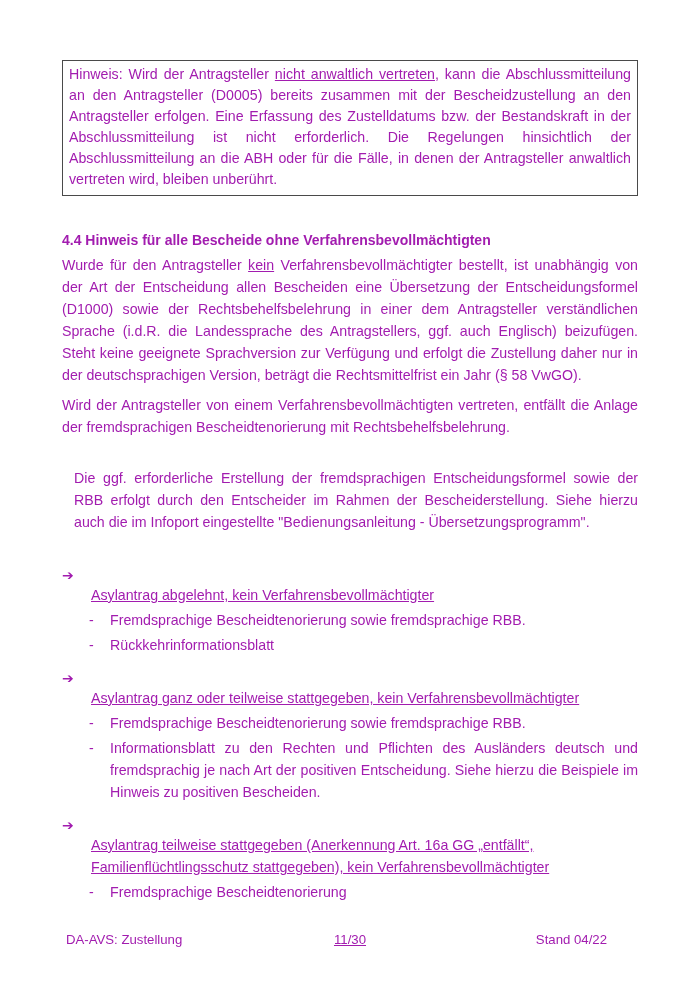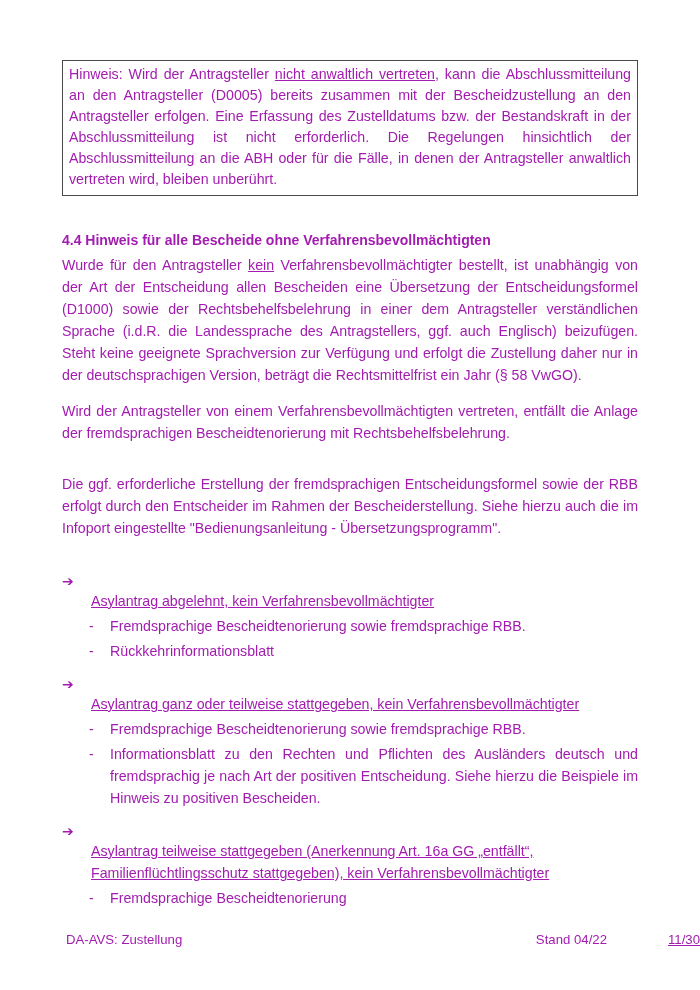--- a/index.html
+++ b/index.html
@@ -29,23 +29,23 @@
     font-size: 14px;
     font-weight: bold;
     line-height: 22px;
     margin: 33px 0 3px 0;
   }
 
   p.para {
     margin: 0;
     text-align: justify;
   }
-  p.para-1 { margin-bottom: 14px; }
+  p.para-1 { margin-bottom: 8px; }
   p.para-2 { margin-bottom: 29px; }
-  p.para-3 { margin-bottom: 31px; }
+  p.para-3 { margin-bottom: 31px; margin-left: 12px; }
   p.para-4 { margin-bottom: 0; }
 
   .u { text-decoration: underline; }
 
   .bullet-block { margin-top: 11px; }
   .bullet-block.first { margin-top: 0; }
 
   .bullet-head { display: flex; }
   .arrow {
     flex: none;
@@ -62,21 +62,21 @@
 
   .footer {
     position: absolute;
     top: 932px;
     left: 0;
     width: 700px;
     font-size: 13.2px;
     line-height: 16px;
   }
   .footer-left  { position: absolute; left: 66px; top: 0; text-align: center; }
-  .footer-center{ position: absolute; left: 0; top: 0; width: 100%; text-align: right; text-decoration: underline; }
+  .footer-center{ position: absolute; left: 0; top: 0; width: 100%; text-align: center; text-decoration: underline; }
   .footer-right { position: absolute; right: 93px; top: 0; text-align: center; }
 </style>
 </head>
 <body>
 
 <div class="page">
   <div class="content">
 
     <div class="notice-box">
       <span>Hinweis: Wird der Antragsteller </span><span class="u">nicht anwaltlich vertreten</span><span>, kann die Abschlussmitteilung an den Antragsteller (D0005) bereits zusammen mit der Bescheidzustellung an den Antragsteller erfolgen. Eine Erfassung des Zustelldatums bzw. der Bestandskraft in der Abschlussmitteilung ist nicht erforderlich. Die Regelungen hinsichtlich der Abschlussmitteilung an die ABH oder für die Fälle, in denen der Antragsteller anwaltlich vertreten wird, bleiben unberührt.</span>

